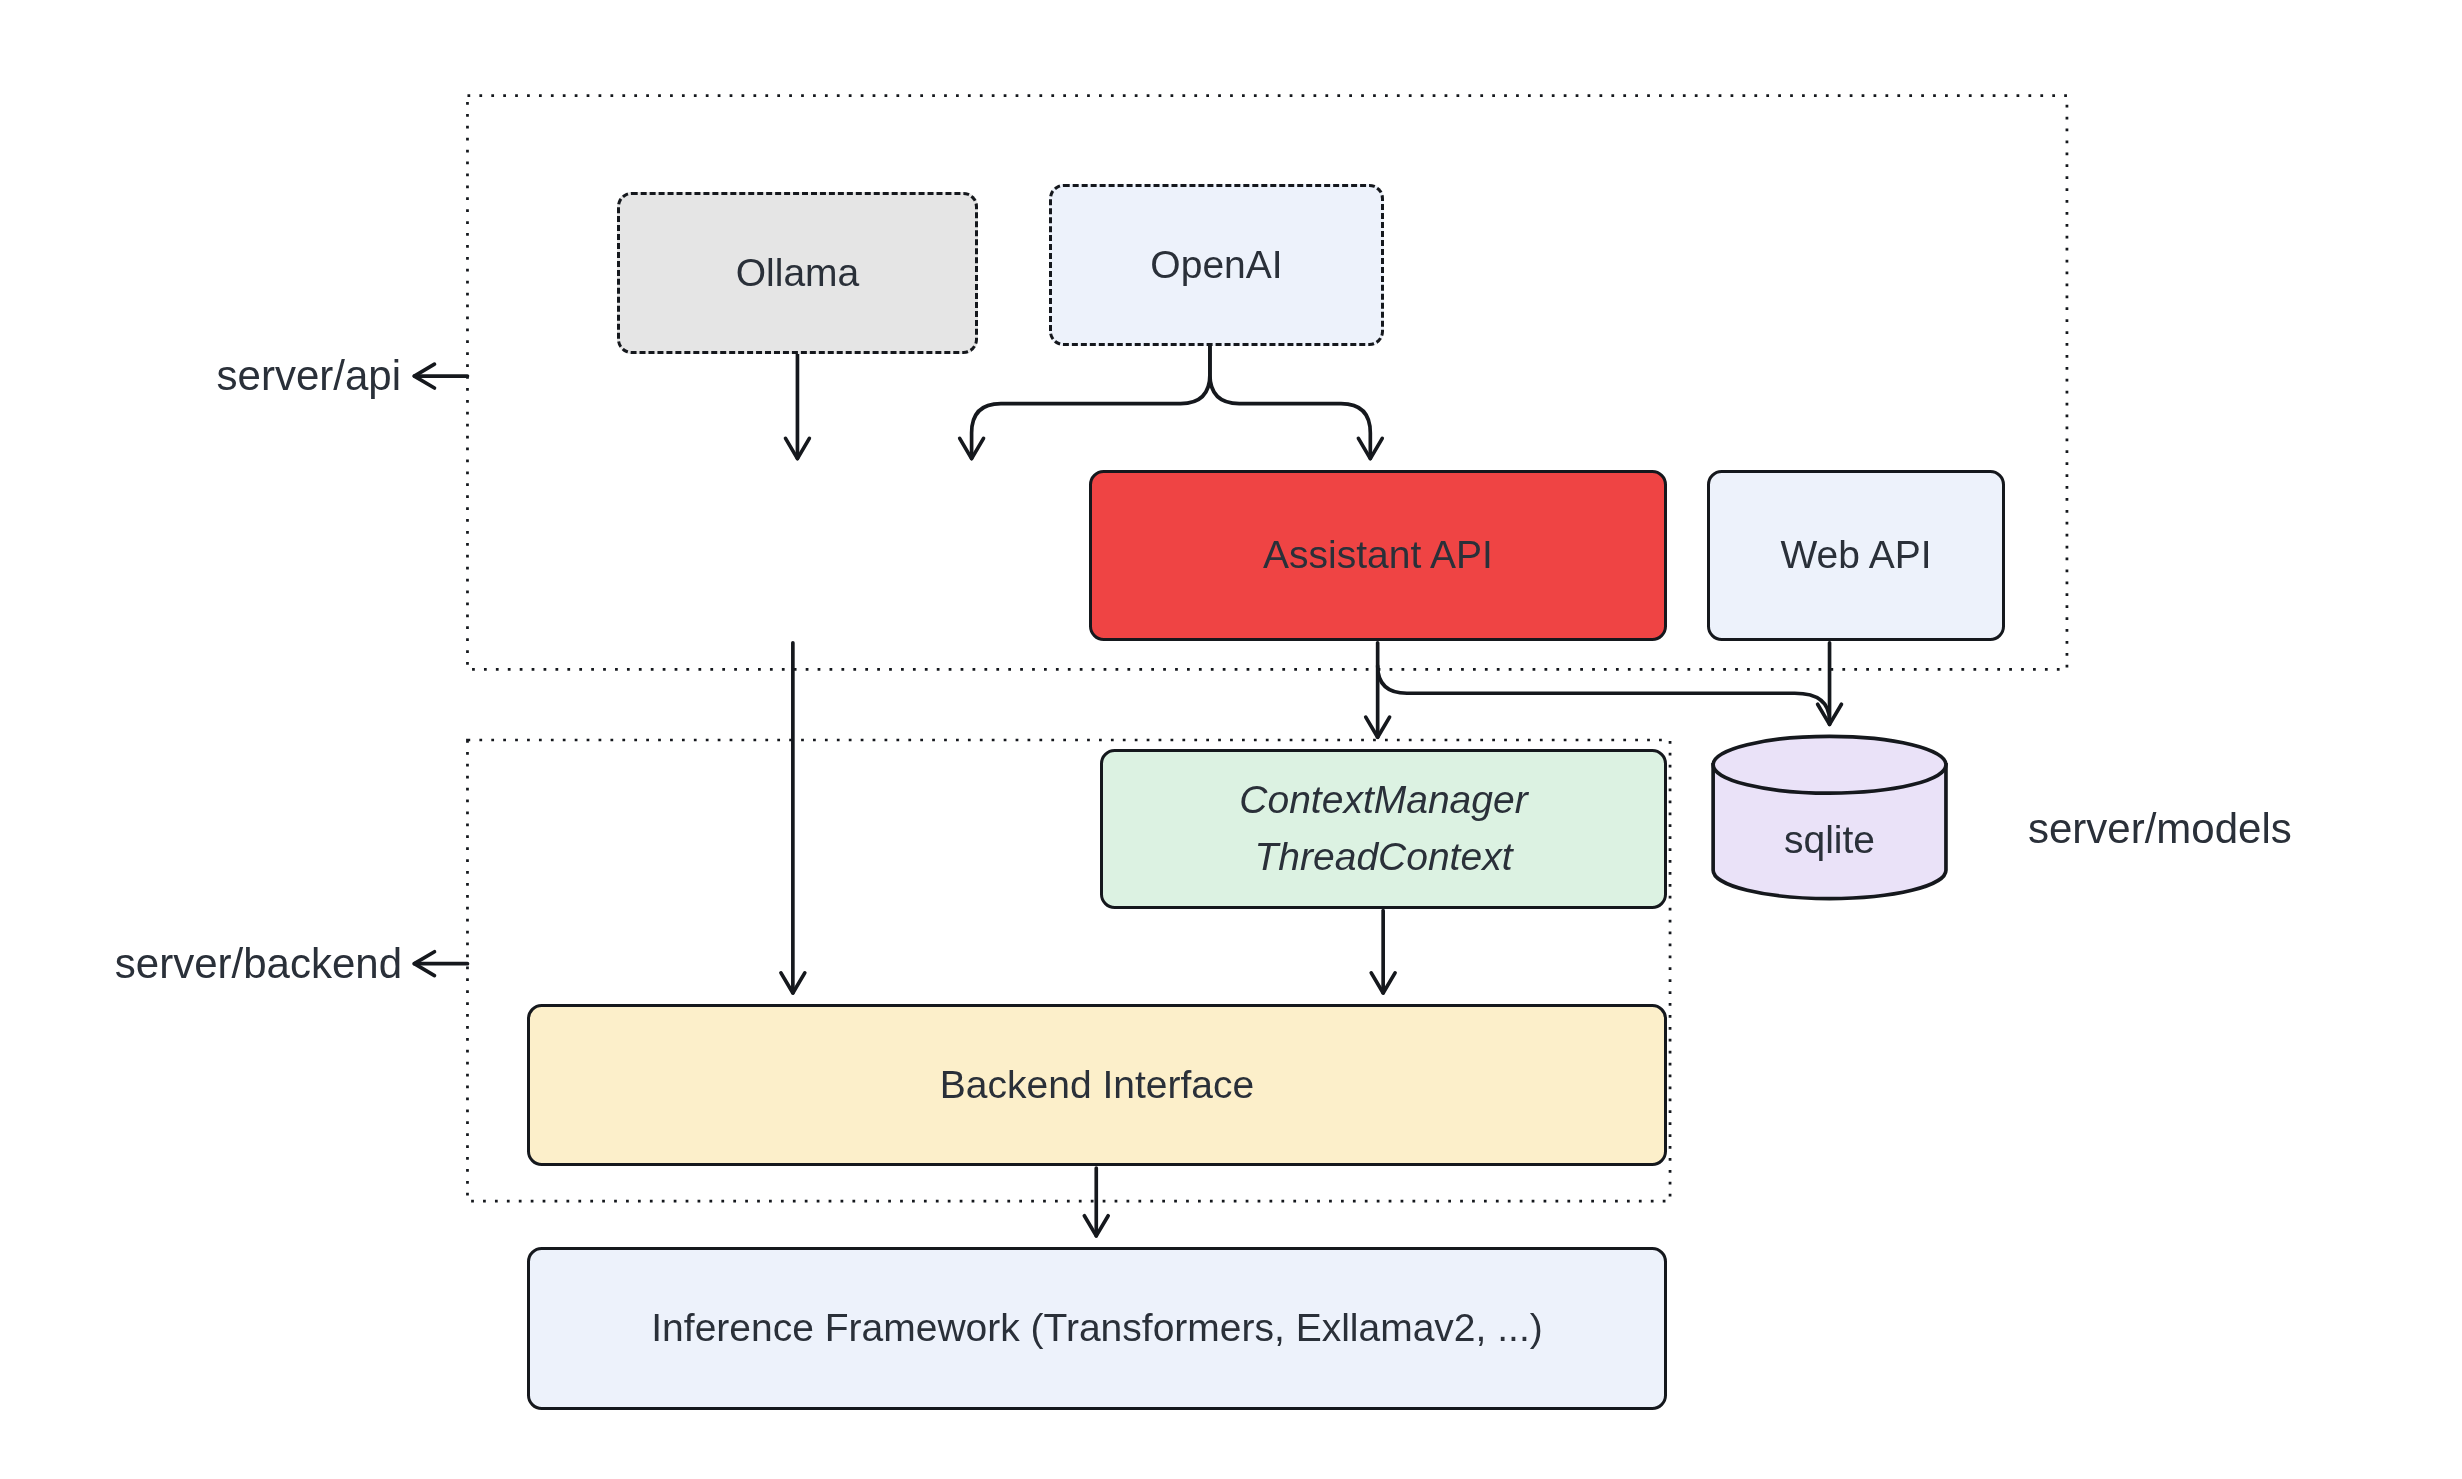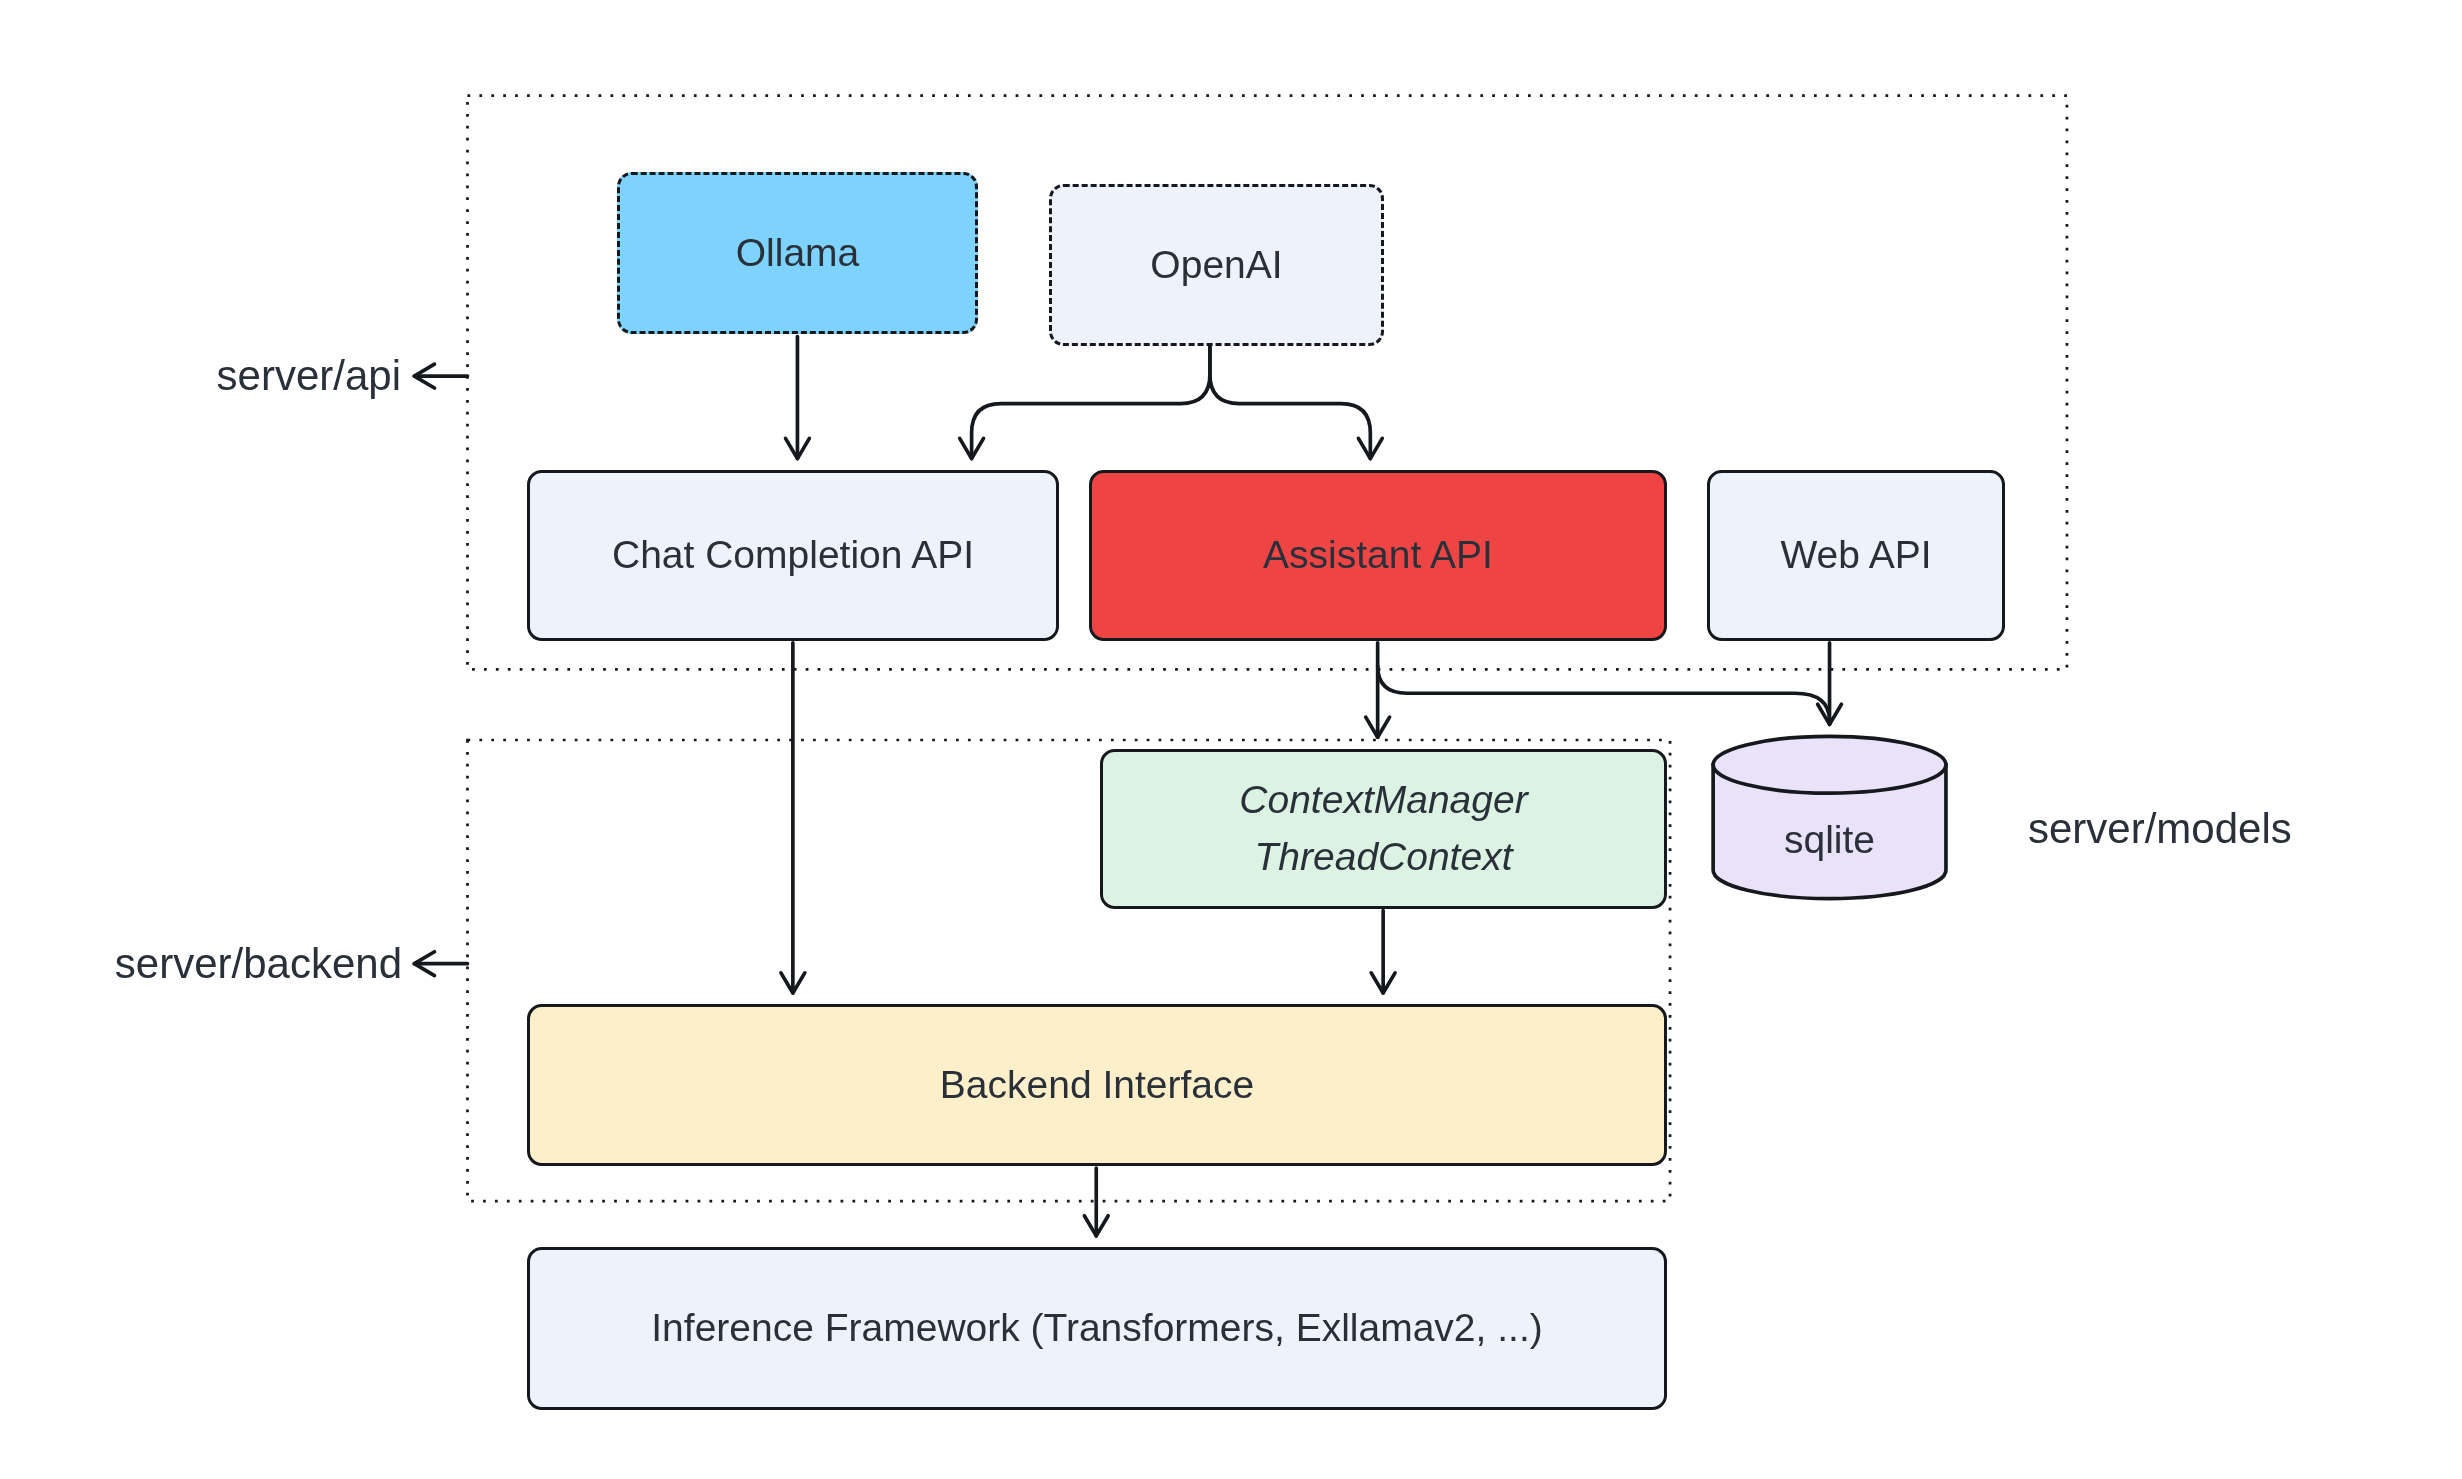--- a/index.html
+++ b/index.html
@@ -69,25 +69,24 @@
       <path d="M 510 410 L 452 410" marker-end="url(#arrowhead)"></path>
       <path d="M 510 1051 L 452 1051" marker-end="url(#arrowhead)"></path>
     </g>
 
     <g stroke-width="4" stroke="#15181d">
       <path d="M 1869 834 V 949 A 127 31 0 0 0 2123 949 V 834 Z" fill="#eae2f8"></path>
       <ellipse cx="1996" cy="834" rx="127" ry="31" fill="#eae2f8"></ellipse>
     </g>
   </svg>
 
-  <div class="node dashed n-ollama" style="background-color: #7dd3fc;">Ollama</div>
+  <div class="node dashed n-ollama" style="background-color: #e5e5e5; margin-top: 20px;">Ollama</div>
 
   <div class="node dashed n-openai" style="background-color: rgb(237, 242, 251); margin-top: 12px;">OpenAI</div>
 
-  <div class="node n-chat" style="background-color: rgb(237, 242, 251);">Chat Completion API</div>
 
   <div class="node n-assist" style="background-color: #ef4444;">Assistant API</div>
 
   <div class="node n-webapi" style="background-color: rgb(237, 242, 251);">Web API</div>
 
   <div class="node n-context" style="background-color: rgb(220, 242, 226); font-style: italic;">
     <div>ContextManager</div>
     <div>ThreadContext</div>
   </div>
 

